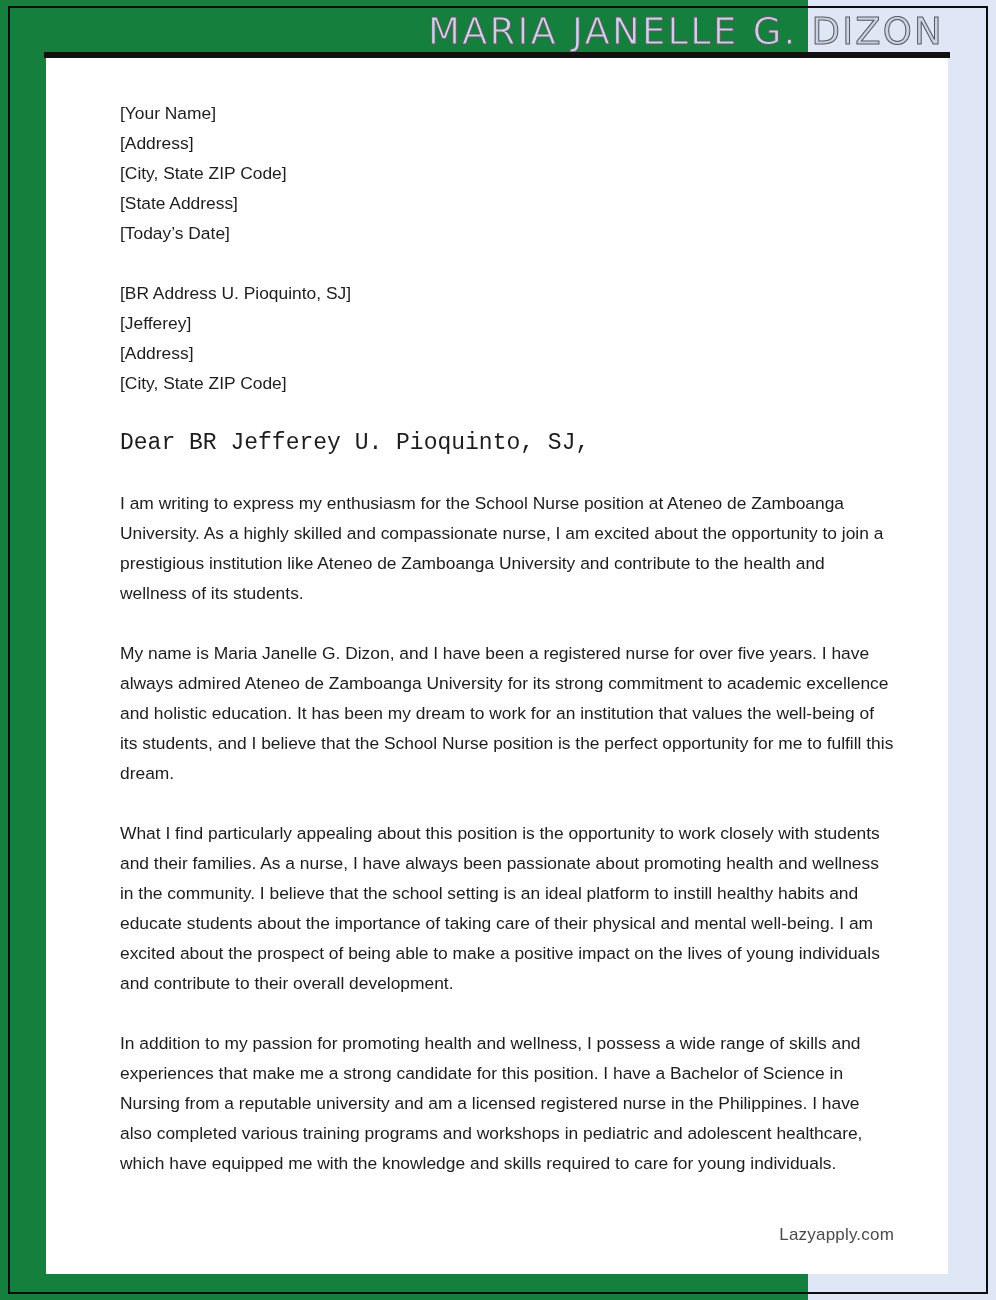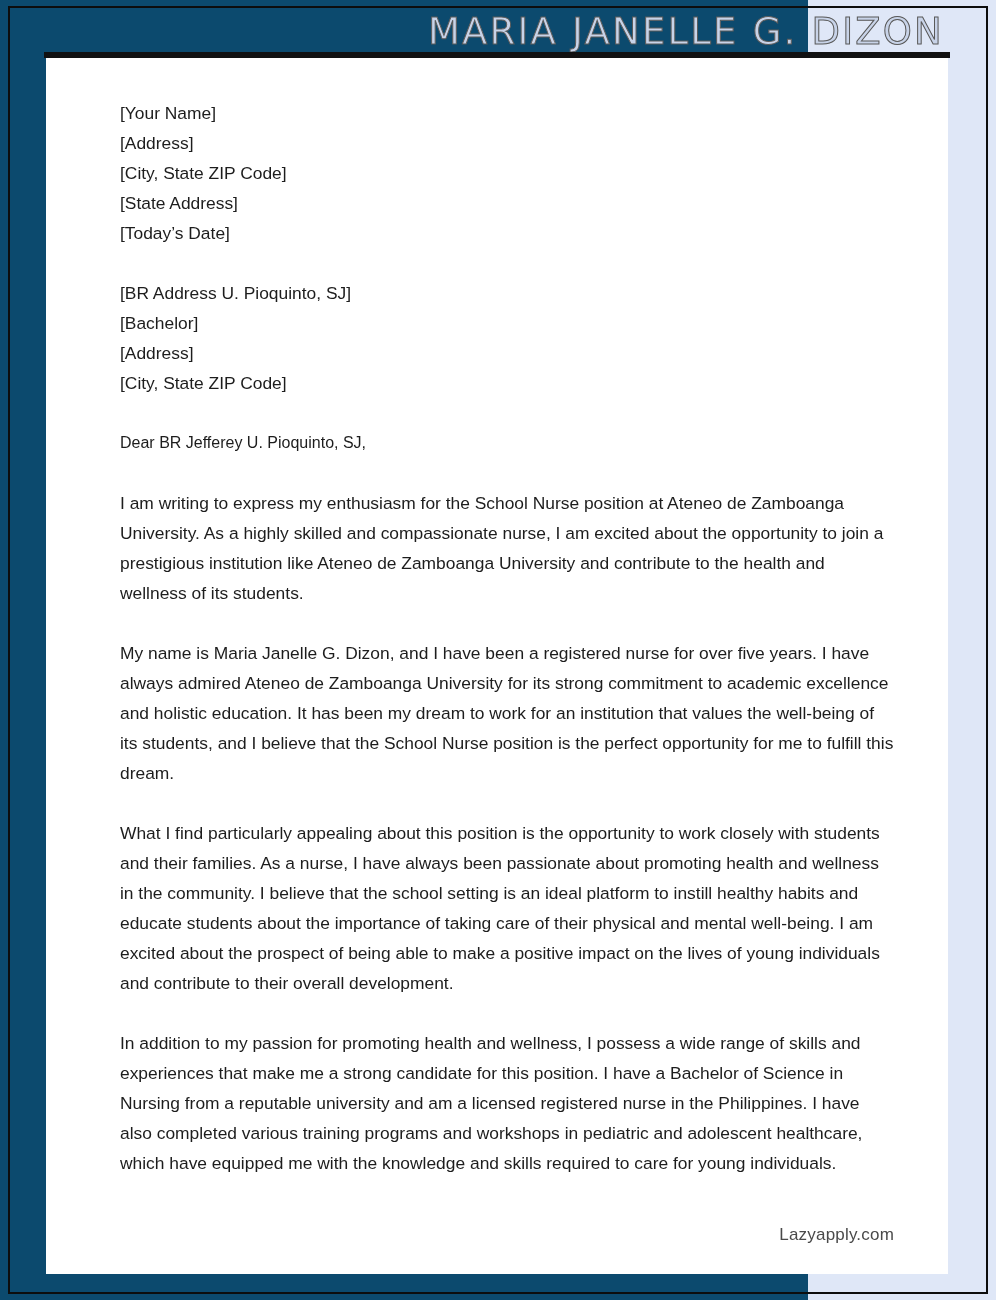--- a/index.html
+++ b/index.html
@@ -13,21 +13,21 @@
     font-family: "DejaVu Sans", sans-serif;
     overflow: hidden;
     position: relative;
   }
   .page {
     position: absolute;
     left: 0;
     top: 0;
     width: 808px;
     height: 1300px;
-    background: #0c4a6e;
+    background: #15803d;
     box-sizing: border-box;
   }
   .outer-frame {
     position: absolute;
     left: 8px;
     top: 6px;
     width: 980px;
     height: 1288px;
     border: 2px solid #0d0d0d;
     box-sizing: border-box;
@@ -88,22 +88,22 @@
   .gap-sm { height: 30px; }
   .para {
     font-family: "Liberation Sans", sans-serif;
     font-size: 17.4px;
     line-height: 30px;
     color: #1d1d1d;
     margin: 4px 0 30px 0;
     text-align: left;
   }
   .salutation {
-    font-family: Liberation Sans, sans-serif;
-    font-size: 16px;
+    font-family: Liberation Mono, monospace;
+    font-size: 23px;
     line-height: 30px;
     color: #1d1d1d;
     margin: 0 0 30px 0;
   }
   .watermark {
     position: absolute;
     right: 54px;
     bottom: 29px;
     font-family: "Liberation Sans", sans-serif;
     font-size: 17px;
@@ -132,21 +132,21 @@
         <div class="addr-line">[Address]</div>
         <div class="addr-line">[City, State ZIP Code]</div>
         <div class="addr-line">[State Address]</div>
         <div class="addr-line">[Today’s Date]</div>
       </div>
 
       <div class="gap-sm"></div>
 
       <div class="block">
         <div class="addr-line">[BR Address U. Pioquinto, SJ]</div>
-        <div class="addr-line">[Bachelor]</div>
+        <div class="addr-line">[Jefferey]</div>
         <div class="addr-line">[Address]</div>
         <div class="addr-line">[City, State ZIP Code]</div>
       </div>
 
       <div class="gap-sm"></div>
 
       <p class="salutation">Dear BR Jefferey U. Pioquinto, SJ,</p>
 
       <p class="para">I am writing to express my enthusiasm for the School Nurse position at Ateneo de Zamboanga University. As a highly skilled and compassionate nurse, I am excited about the opportunity to join a prestigious institution like Ateneo de Zamboanga University and contribute to the health and wellness of its students.</p>
       <p class="para">My name is Maria Janelle G. Dizon, and I have been a registered nurse for over five years. I have always admired Ateneo de Zamboanga University for its strong commitment to academic excellence and holistic education. It has been my dream to work for an institution that values the well-being of its students, and I believe that the School Nurse position is the perfect opportunity for me to fulfill this dream.</p>

